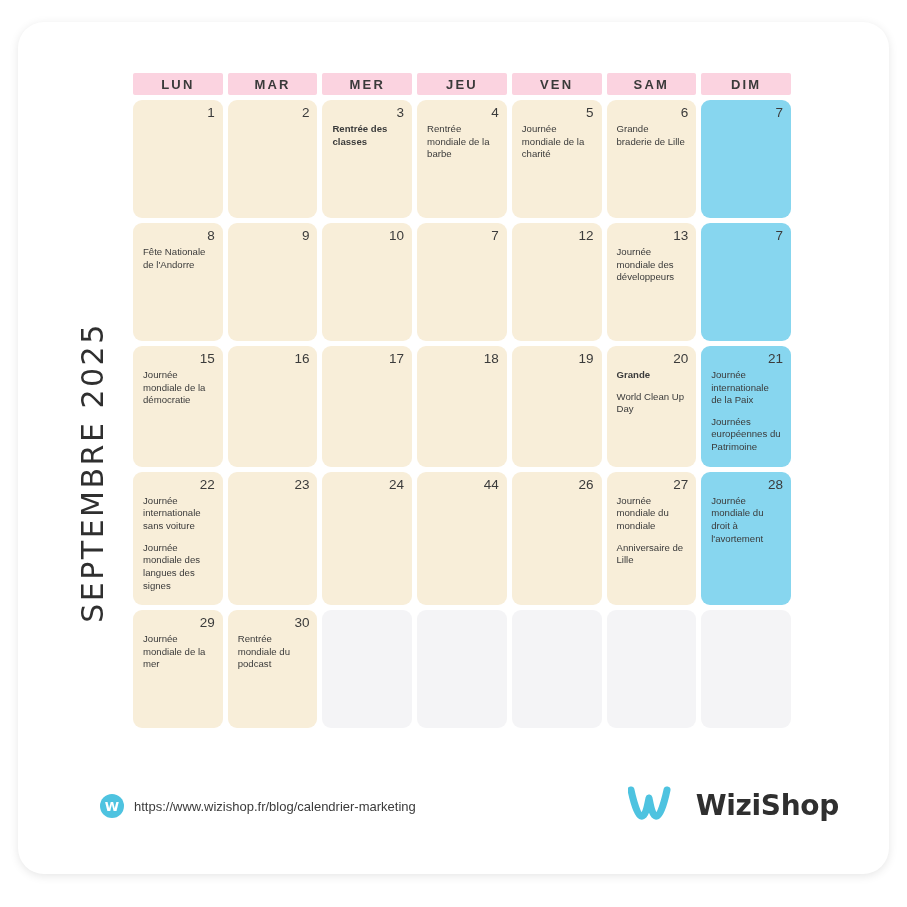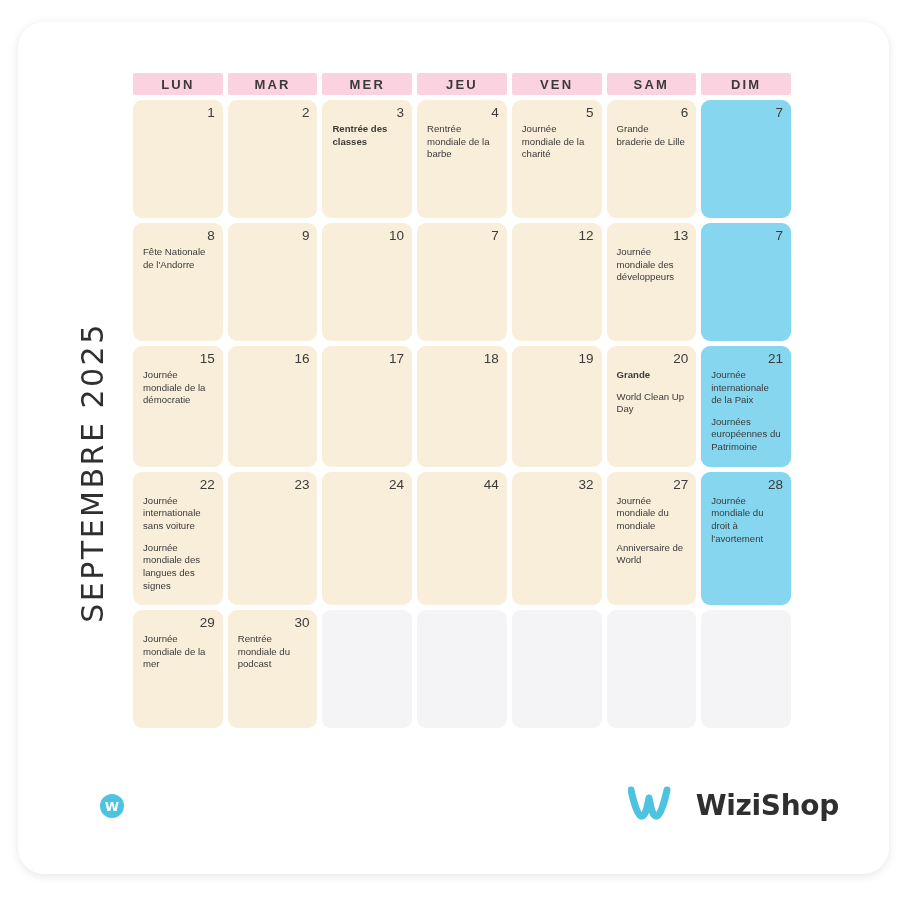--- a/index.html
+++ b/index.html
@@ -308,28 +308,28 @@
               </td>
               <td class="day">
                 <div class="daynum">24</div>
                 <div class="events"></div>
               </td>
               <td class="day">
                 <div class="daynum">44</div>
                 <div class="events"></div>
               </td>
               <td class="day">
-                <div class="daynum">32</div>
+                <div class="daynum">26</div>
                 <div class="events"></div>
               </td>
               <td class="day">
                 <div class="daynum">27</div>
                 <div class="events">
                   <div class="ev">Journée mondiale du mondiale</div>
-                  <div class="ev">Anniversaire de World</div>
+                  <div class="ev">Anniversaire de Lille</div>
                 </div>
               </td>
               <td class="day sunday">
                 <div class="daynum">28</div>
                 <div class="events">
                   <div class="ev">Journée mondiale du droit à l'avortement</div>
                 </div>
               </td>
             </tr>
             <tr>
@@ -368,20 +368,21 @@
             </tr>
           </tbody>
       </table>
     </div>
 
     <div class="footer">
       <div class="footer-link">
         <div class="w-badge">
           <span>W</span>
         </div>
+        <span class="footer-url">https://www.wizishop.fr/blog/calendrier-marketing</span>
       </div>
       <div class="brand">
         <div class="brand-mark">
           <svg viewBox="0 0 44 42" width="44" height="42" aria-hidden="true">
             <path d="M3 6 C3 6, 8 30, 13 32 C18 34, 20 18, 21 14 C22 18, 24 34, 29 32 C34 30, 39 6, 39 6" fill="none" stroke="#4ec3e0" stroke-width="7" stroke-linecap="round" stroke-linejoin="round"></path>
           </svg>
         </div>
         <span class="brand-name">WiziShop</span>
       </div>
     </div>

